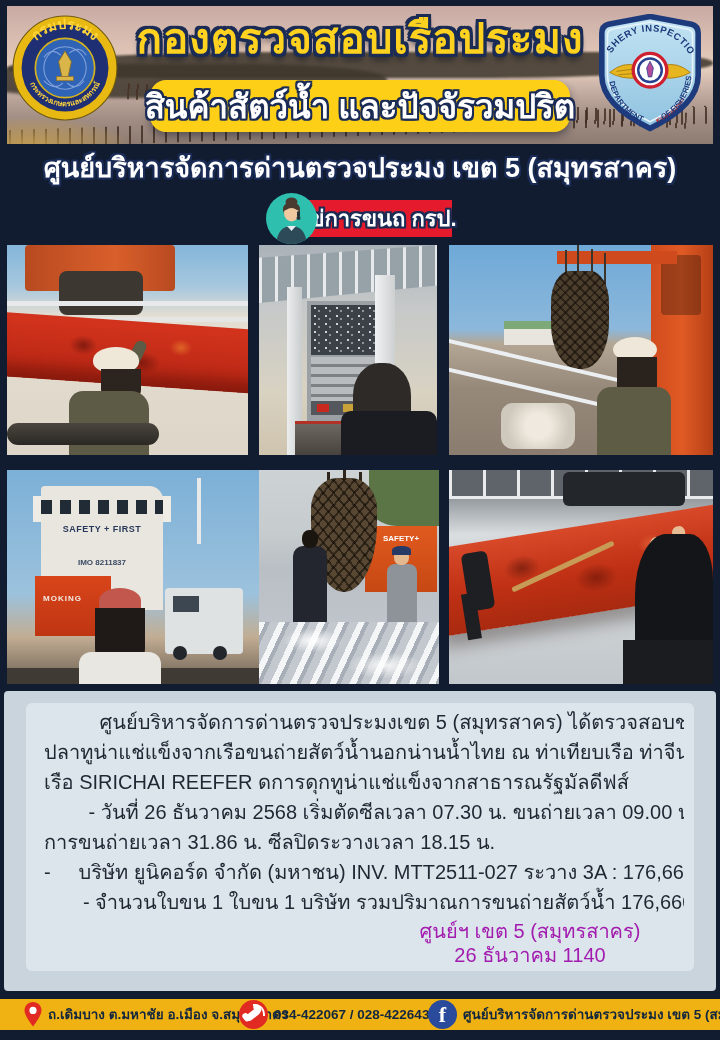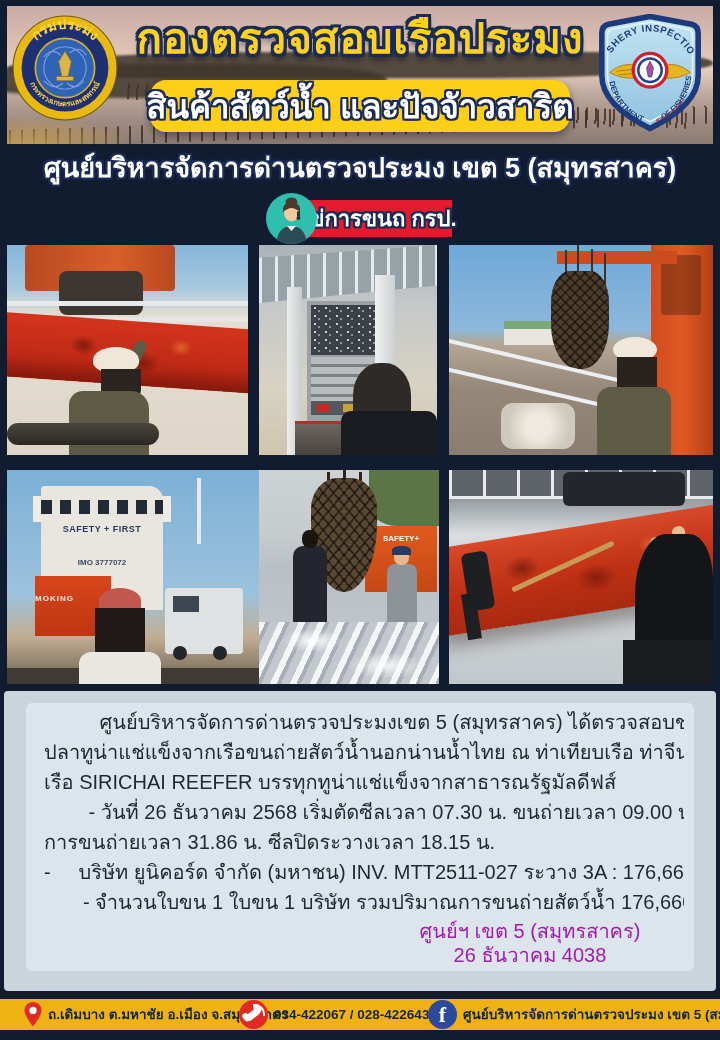--- a/index.html
+++ b/index.html
@@ -88,21 +88,21 @@
   .p3-hair{left:168px;top:112px;width:40px;height:44px;background:#2a221c;}
   .p3-body{left:148px;top:142px;width:74px;height:68px;background:#5f5c46;border-radius:14px 14px 0 0;}
 
   .ph4{background:linear-gradient(180deg,#7cb0d7 0%,#9cc2dd 58%,#c2ad93 78%,#6b5f52 100%);}
   .p4-super{left:34px;top:16px;width:122px;height:124px;background:#e9e6df;border-radius:4px 14px 0 0;}
   .p4-bridge{left:26px;top:26px;width:138px;height:26px;background:#efece5;}
   .p4-windows{left:34px;top:30px;width:122px;height:14px;background:repeating-linear-gradient(90deg,#202b36 0 11px,#e9e6df 11px 19px);}
   .p4-sign{left:34px;top:54px;width:122px;text-align:center;font-size:9px;font-weight:bold;color:#27395a;letter-spacing:.5px;}
   .p4-imo{left:34px;top:88px;width:122px;text-align:center;font-size:8px;font-weight:bold;color:#3a4a63;}
   .p4-redbox{left:28px;top:106px;width:76px;height:60px;background:linear-gradient(#d8451a,#bf3512);}
-  .p4-moking{left:28px;top:124px;width:76px;text-align:left;font-size:8px;font-weight:bold;color:#f3e9e2;letter-spacing:1px;}
+  .p4-moking{left:28px;top:124px;width:76px;text-align:left;padding-left:8px;font-size:8px;font-weight:bold;color:#f3e9e2;letter-spacing:1px;}
   .p4-truck{left:158px;top:118px;width:78px;height:66px;background:#dfe2e3;border-radius:4px;}
   .p4-truck::before{content:"";position:absolute;left:8px;top:8px;width:26px;height:16px;background:#3d4752;}
   .p4-truck::after{content:"";position:absolute;left:8px;bottom:-6px;width:14px;height:14px;border-radius:50%;background:#23262a;box-shadow:40px 0 0 #23262a;}
   .p4-mast{left:190px;top:8px;width:4px;height:66px;background:#e8eaea;}
   .p4-crane{right:4px;top:36px;width:26px;height:96px;background:#cf4a1d;}
   .p4-dock{left:0;bottom:0;width:100%;height:16px;background:#3f3a33;}
   .p4-cap{left:92px;top:118px;width:42px;height:25px;background:#c2574e;border-radius:50% 50% 12% 12%;}
   .p4-hair{left:88px;top:138px;width:50px;height:58px;background:#1f1a17;border-radius:0 0 30% 30%;}
   .p4-shirt{left:72px;top:182px;width:82px;height:32px;background:#e9e7e2;border-radius:12px 12px 0 0;}
 
@@ -219,21 +219,21 @@
     <text font-size="7" font-weight="bold" fill="#1d3a7c" font-family="Liberation Sans, sans-serif">
       <textPath href="#depArc" startOffset="8%">DEPARTMENT</textPath>
     </text>
     <text font-size="7" font-weight="bold" fill="#1d3a7c" font-family="Liberation Sans, sans-serif">
       <textPath href="#fishArc" startOffset="14%">OF FISHERIES</textPath>
     </text>
   </svg>
 
   <div class="title1 o-navy3">กองตรวจสอบเรือประมง</div>
   <div class="title2-pill">
-    <span class="o-navy2">สินค้าสัตว์น้ำ และปัจจัาวสาริต</span>
+    <span class="o-navy2">สินค้าสัตว์น้ำ และปัจจัรวมปริต</span>
   </div>
   <div class="band-title o-navy2">ศูนย์บริหารจัดการด่านตรวจประมง เขต 5 (สมุทรสาคร)</div>
 
   <div class="news-rect">
     <span class="o-navy2">ข่การขนถ กรป.</span>
   </div>
   <svg class="avatar" viewBox="0 0 51 51">
     <defs>
         <clipPath id="avClip">
           <circle cx="25.5" cy="25.5" r="25.5"></circle>
@@ -285,21 +285,21 @@
     <div class="p3-winch"></div>
       <div class="p3-hat"></div>
       <div class="p3-hair"></div>
       <div class="p3-body"></div>
   </div>
   <div class="photo ph4">
     <div class="p4-bridge"></div>
       <div class="p4-super"></div>
       <div class="p4-windows"></div>
     <div class="p4-sign">SAFETY + FIRST</div>
-    <div class="p4-imo">IMO 3777072</div>
+    <div class="p4-imo">IMO 8211837</div>
     <div class="p4-redbox"></div>
     <div class="p4-moking">MOKING</div>
     <div class="p4-truck"></div>
       <div class="p4-mast"></div>
       <div class="p4-crane"></div>
       <div class="p4-dock"></div>
     <div class="p4-cap"></div>
       <div class="p4-hair"></div>
       <div class="p4-shirt"></div>
   </div>
@@ -323,27 +323,27 @@
     <div class="p6-armL"></div>
       <div class="p6-armR"></div>
       <div class="p6-hair"></div>
       <div class="p6-shirt"></div>
   </div>
 
   <div class="panel-outer"></div>
   <div class="panel-inner">
     <div class="body-line" style="top:4px">          ศูนย์บริหารจัดการด่านตรวจประมงเขต 5 (สมุทรสาคร) ได้ตรวจสอบชนิดและปริมาณ</div>
     <div class="body-line" style="top:34px">ปลาทูน่าแช่แข็งจากเรือขนถ่ายสัตว์น้ำนอกน่านน้ำไทย ณ ท่าเทียบเรือ ท่าจีน ยูเนี่ยน พอร์ท ได้แก่</div>
-    <div class="body-line" style="top:64px">เรือ SIRICHAI REEFER บรรทุกทูน่าแช่แข็งจากสาธารณรัฐมัลดีฟส์</div>
+    <div class="body-line" style="top:64px">เรือ SIRICHAI REEFER ดการดุกทูน่าแช่แข็งจากสาธารณรัฐมัลดีฟส์</div>
     <div class="body-line" style="top:94px">        - วันที่ 26 ธันวาคม 2568 เริ่มตัดซีลเวลา 07.30 น. ขนถ่ายเวลา 09.00 น. สิ้นสุด</div>
     <div class="body-line" style="top:124px">การขนถ่ายเวลา 31.86 น. ซีลปิดระวางเวลา 18.15 น.</div>
     <div class="body-line" style="top:154px">-     บริษัท ยูนิคอร์ด จำกัด (มหาชน) INV. MTT2511-027 ระวาง 3A : 176,660 kg.</div>
     <div class="body-line" style="top:184px">       - จำนวนใบขน 1 ใบขน 1 บริษัท รวมปริมาณการขนถ่ายสัตว์น้ำ 176,660 kg.</div>
     <div class="sig" style="top:212px">ศูนย์ฯ เขต 5 (สมุทรสาคร)</div>
-    <div class="sig" style="top:236px">26 ธันวาคม 4038</div>
+    <div class="sig" style="top:236px">26 ธันวาคม 1140</div>
   </div>
 
   <div class="footer-bar"></div>
   <svg class="pin-icon" viewBox="0 0 18 25">
     <path d="M9,0 C4,0 0.5,3.8 0.5,8.4 C0.5,14 9,24.5 9,24.5 C9,24.5 17.5,14 17.5,8.4 C17.5,3.8 14,0 9,0 Z" fill="#e12a22"></path>
     <circle cx="9" cy="8.4" r="3.6" fill="#ffffff"></circle>
   </svg>
   <span class="foot-text" style="left:48px">ถ.เดิมบาง ต.มหาชัย อ.เมือง จ.สมุทรสาคร</span>
   <div class="phone-icon">
     <div class="phone-glyph"></div>

